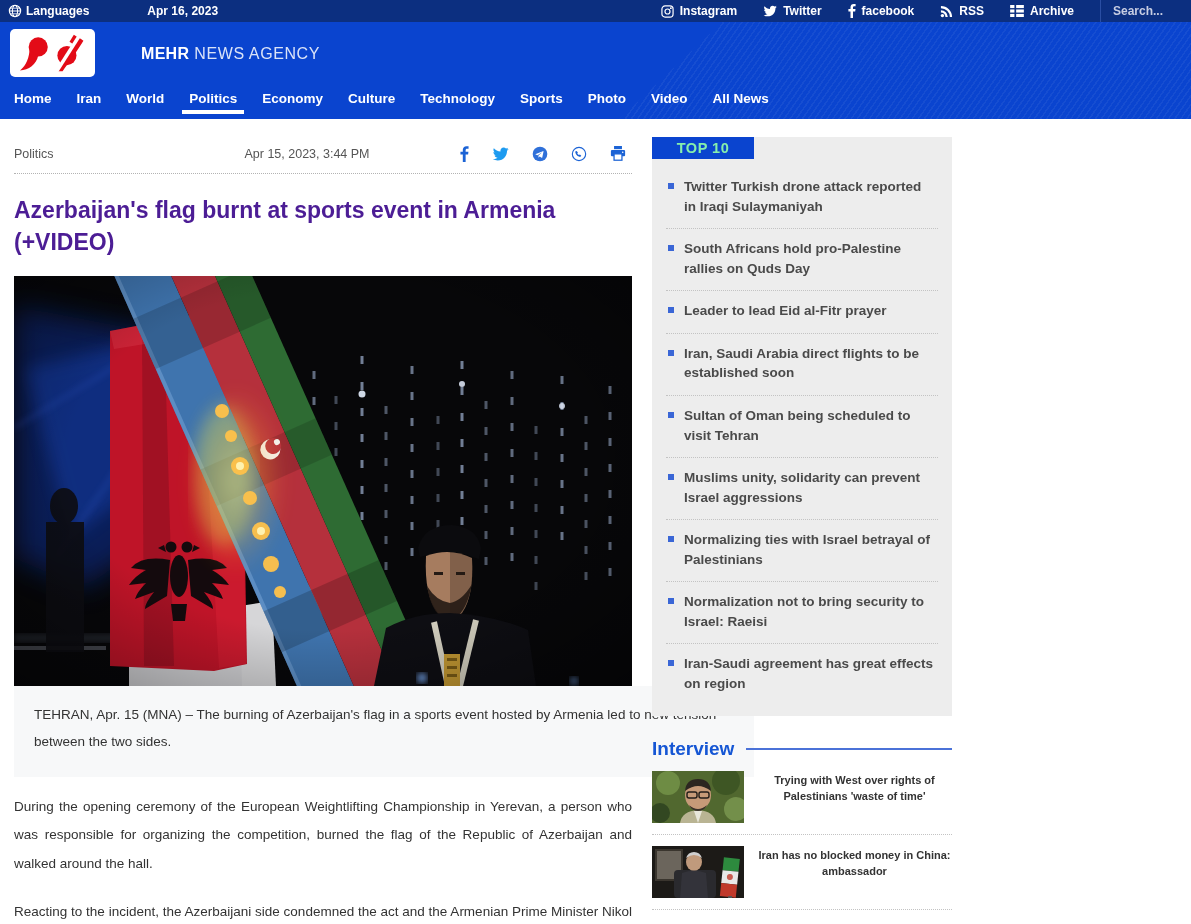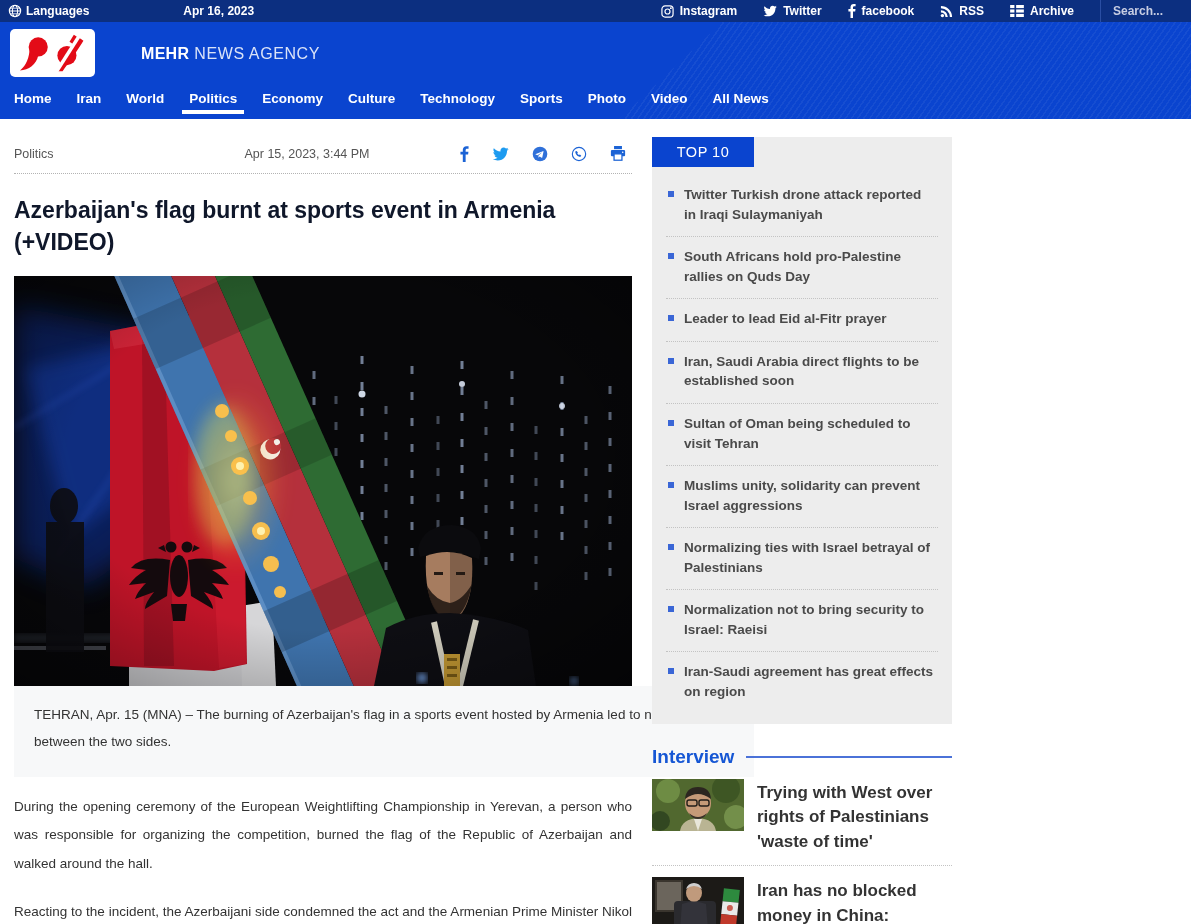--- a/index.html
+++ b/index.html
@@ -2,21 +2,21 @@
 <html><head>
 <meta charset="utf-8">
 <style>
   * { margin:0; padding:0; box-sizing:border-box; }
   html,body { width:1191px; height:924px; overflow:hidden; background:#fff;
     font-family:"Liberation Sans", sans-serif; }
   .page { position:relative; width:1191px; height:924px; }
 
   
   .topbar { position:absolute; top:0; left:0; right:0; height:22px; background:#0c2f80;
-    display:flex; align-items:center; color:#fff; font-size:12px; font-weight:bold;gap:36px; }
+    display:flex; align-items:center; color:#fff; font-size:12px; font-weight:bold; }
   .tb-left { display:flex; align-items:center; gap:4px; padding-left:8px; cursor:pointer; }
   .tb-date { margin-left:58px; }
   .tb-right { margin-left:auto; display:flex; align-items:center; height:100%; }
   .tb-link { display:flex; align-items:center; gap:6px; margin-right:26px; cursor:pointer; }
   .tb-sep { width:1px; height:100%; background:#2a4ea3; }
   .tb-search { width:90px; padding-left:12px; color:#c7cde2; font-weight:bold; cursor:text; }
   .tb-icon { display:inline-flex; }
 
   
   .header { position:absolute; top:22px; left:0; right:0; height:97px; background:#0a44cf; overflow:hidden; }
@@ -35,44 +35,44 @@
     height:4px; background:#fff; }
 
   
   .main-col { position:absolute; left:14px; top:119px; width:618px; }
   .meta-row { display:flex; align-items:center; height:40px; margin-top:15px;
     border-bottom:1px dotted #b3b3b3; font-size:12.5px; color:#555; }
   .meta-cat { width:140px; cursor:pointer; }
   .meta-date { flex:1; text-align:center; }
   .share { display:flex; gap:23px; align-items:center; padding-right:6px; }
   .share span { display:inline-flex; cursor:pointer; }
-  .headline { margin:20px 0 18px; font-size:23px; line-height:1.4; font-weight:bold; color:#0f172a; }
+  .headline { margin:20px 0 18px; font-size:23px; line-height:1.4; font-weight:bold; color:#4c1d95; }
   .photo-block { width:740px; }
   .photo-block svg.photo { display:block; width:618px; height:410px; }
   .lead-box { background:#f7f8f9; padding:16px 20px 22px; font-size:13.5px; color:#333; line-height:1.95; }
   .body-text p { font-size:13.5px; color:#333; text-align:justify; line-height:2.1; margin:16px 0 20px; }
 
   
   .sidebar { position:absolute; left:652px; top:137px; width:300px; }
   .top10 { background:#ededed; padding-bottom:4px; }
-  .top10-tab { width:102px; height:30px; background:#0a44cf; color:#ffffff; font-weight:normal;
+  .top10-tab { width:102px; height:22px; background:#0a44cf; color:#86efac; font-weight:bold;
     font-size:14.5px; display:flex; align-items:center; justify-content:center; letter-spacing:.5px; }
   .top10 ul { list-style:none; padding:8px 14px 6px 14px; }
   .top10 li { position:relative; padding:10px 2px 12px 18px; font-size:13.5px; font-weight:bold;
     color:#4a4a4a; line-height:1.45; border-bottom:1px dotted #c3c3c3; cursor:pointer; }
   .top10 li:last-child { border-bottom:none; }
   .top10 li::before { content:""; position:absolute; left:2px; top:16px; width:6px; height:6px; background:#3a66d6; }
   .interview { margin-top:22px; }
   .int-head { display:flex; align-items:center; gap:12px; }
   .int-head h2 { color:#1556d4; font-size:19px; cursor:pointer; }
   .int-line { flex:1; height:2px; background:#4b72d8; }
   .int-item { display:flex; gap:13px; padding:11px 0; border-bottom:1px dotted #c3c3c3; cursor:pointer; }
   .int-thumb { flex:0 0 92px; height:52px; }
   .int-thumb svg { display:block; width:92px; height:52px; }
-  .int-title { font-size:17px; font-weight:bold; color:#333; line-height:1.45; padding-top:2px; }
+  .int-title { font-size:11px; font-weight:bold; color:#333; line-height:1.45; padding-top:2px;text-align:center; }
 </style>
 </head>
 <body>
 
 <div class="page">
 
   <div class="topbar">
     <div class="tb-left">
       <span class="tb-icon">
         <svg width="14" height="14" viewBox="0 0 14 14">

